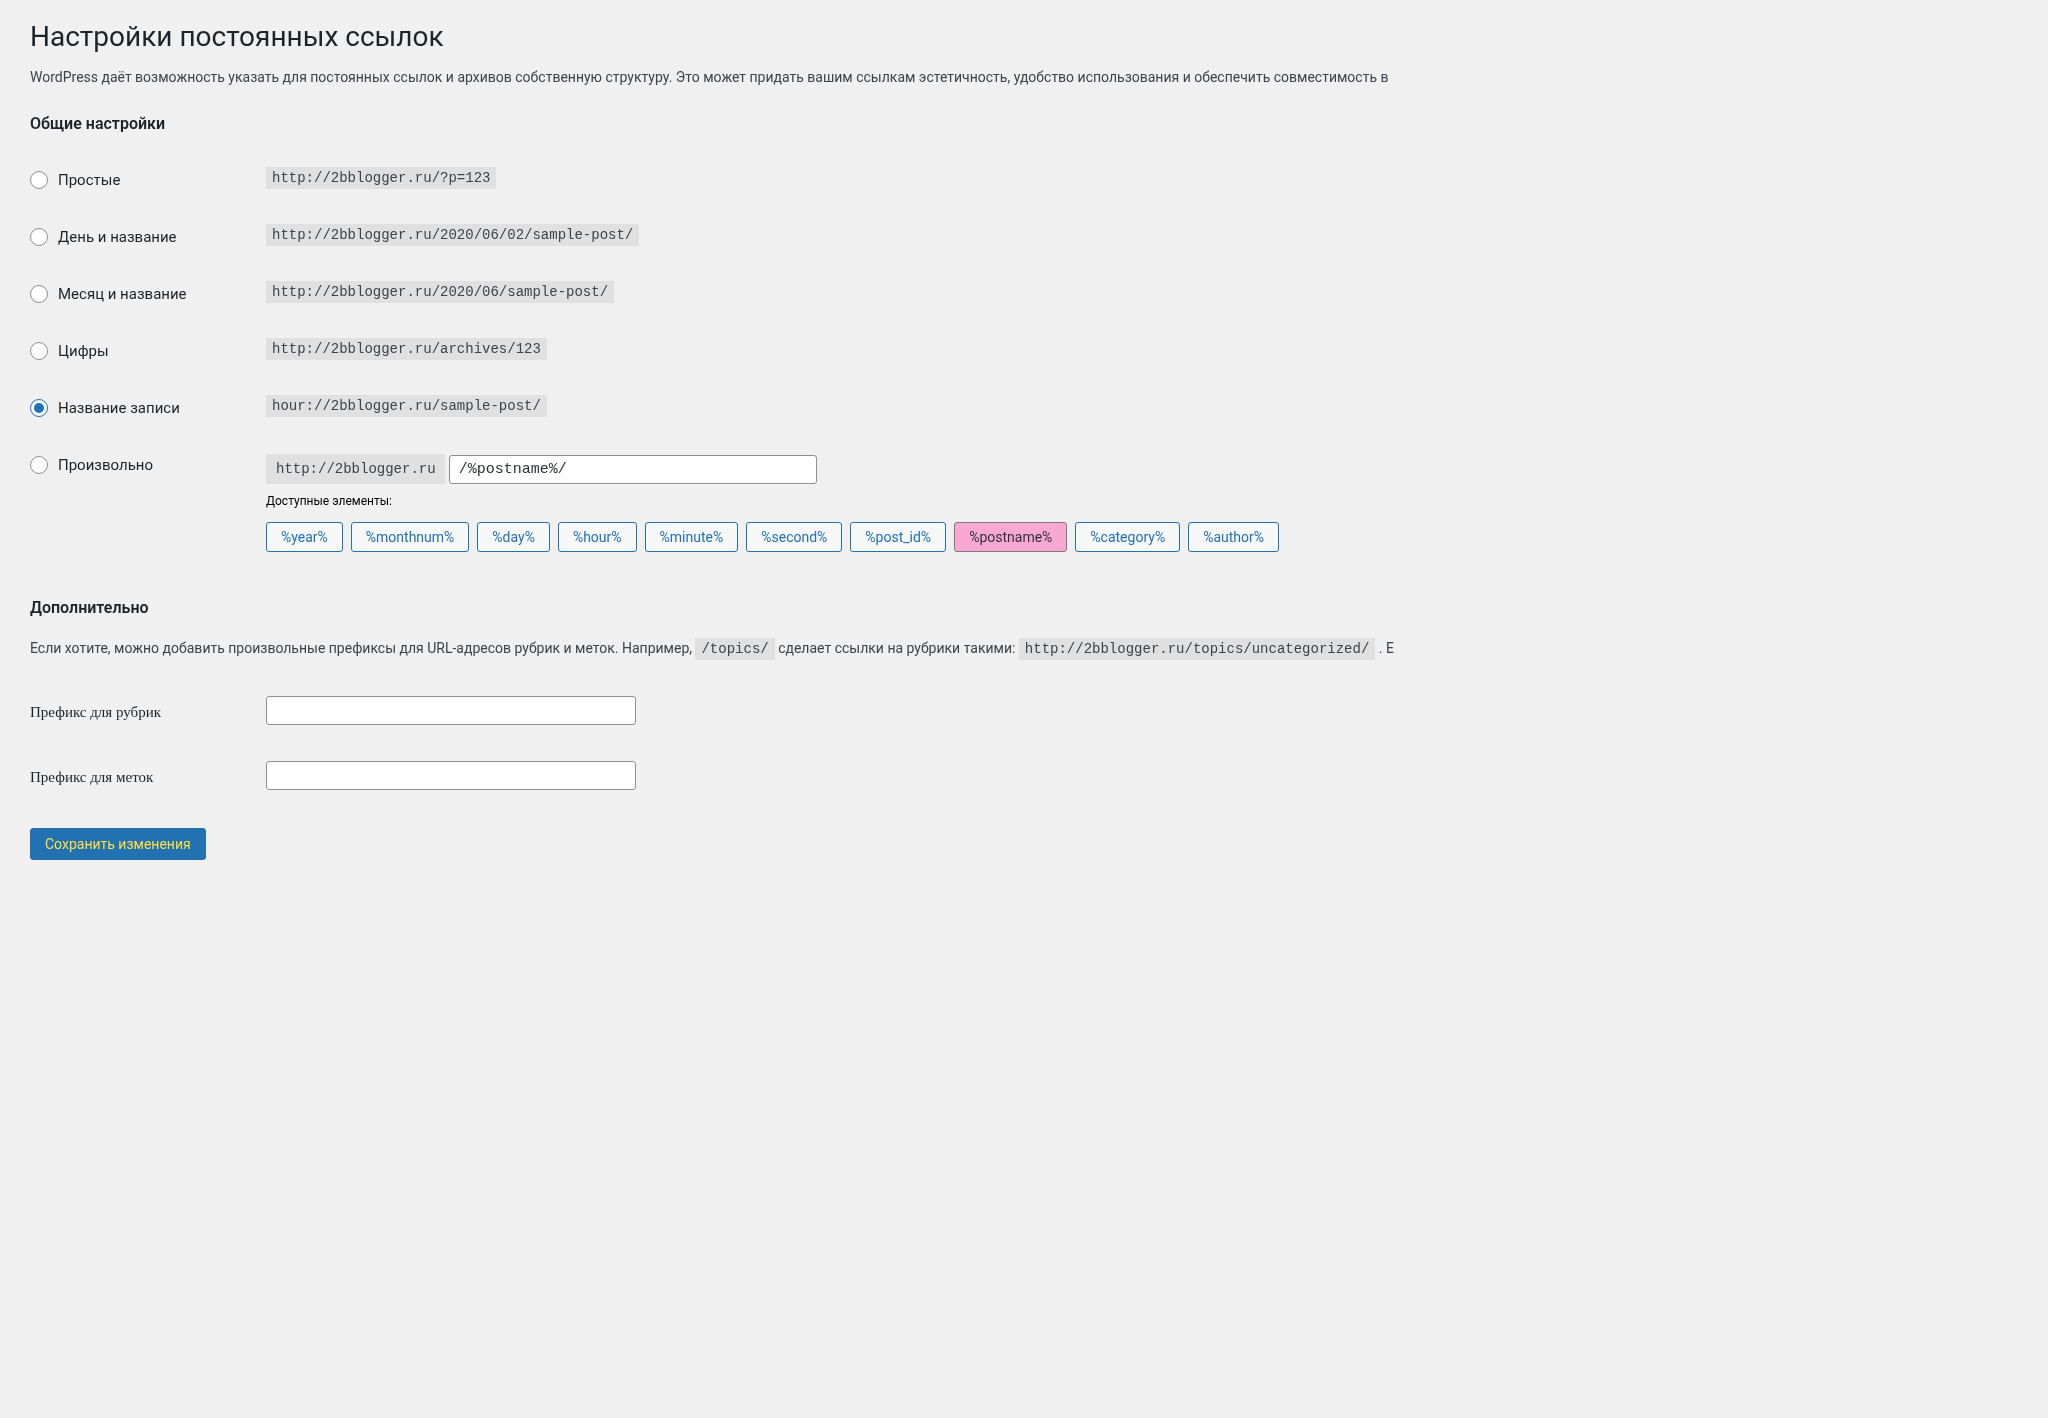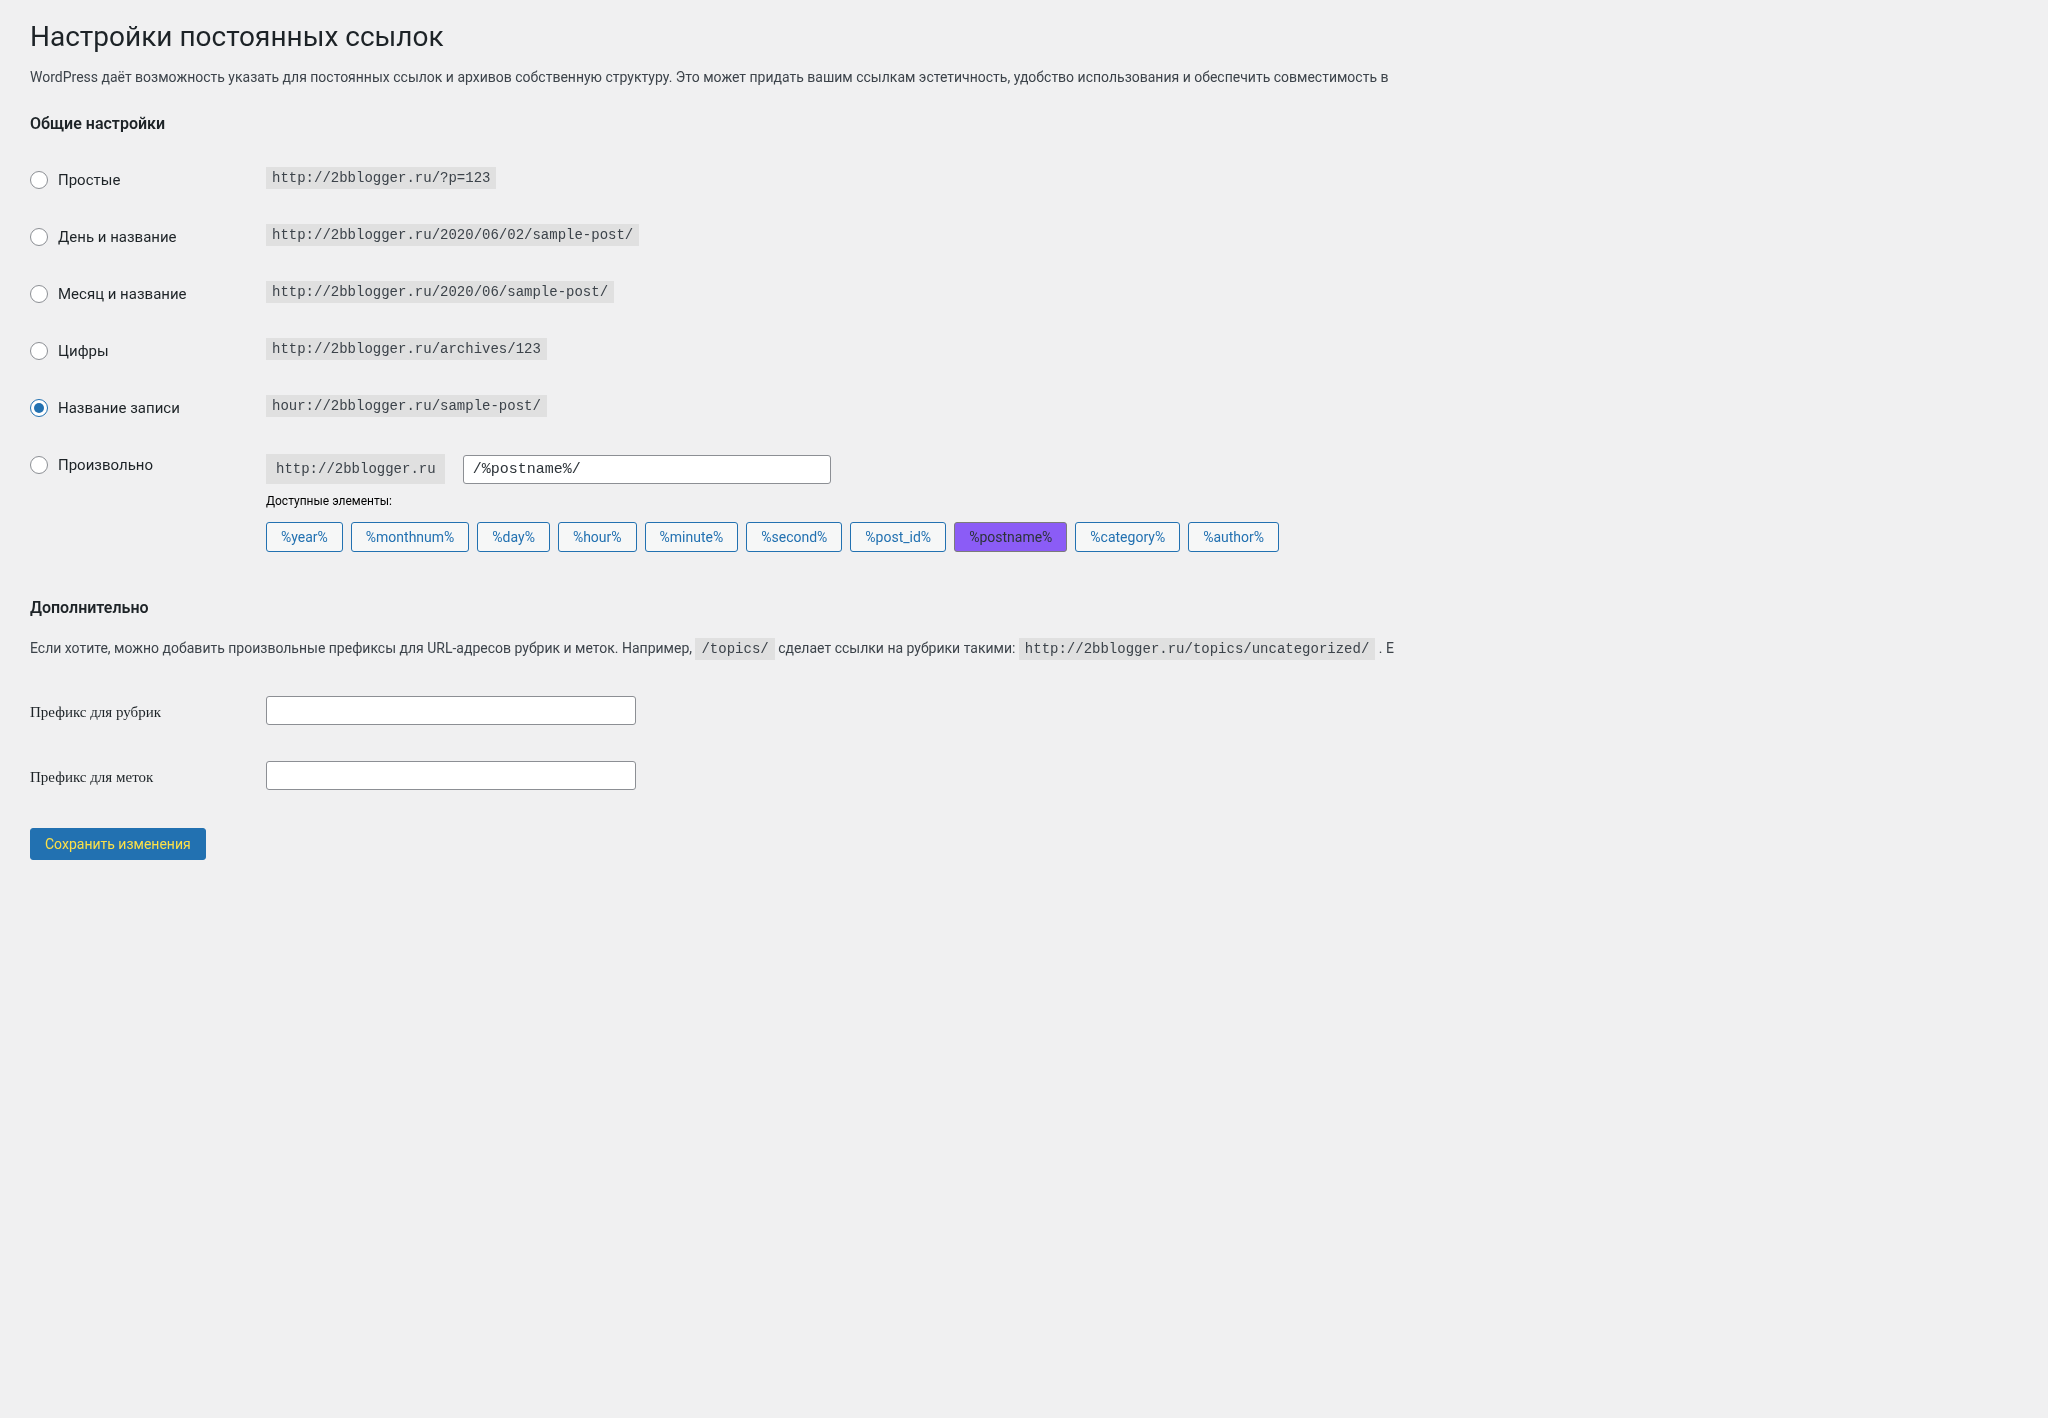--- a/index.html
+++ b/index.html
@@ -85,21 +85,21 @@
     code {
       font-family: Consolas, Monaco, "Courier New", monospace;
       background: #e0e0e0;
       padding: 3px 6px;
       font-size: 14px;
       color: #3c434a;
     }
     .custom-row {
       display: flex;
       align-items: center;
-      gap: 18px;
+      gap: 4px;
     }
     .url-prefix {
       font-family: Consolas, Monaco, "Courier New", monospace;
       background: #e0e0e0;
       padding: 6px 9px;
       font-size: 14px;
       color: #3c434a;
       border: 1px solid #e0e0e0;
       border-right: none;
     }
@@ -133,21 +133,21 @@
       border: 1px solid #2271b1;
       background: #f6f7f7;
       color: #2271b1;
       padding: 6px 14px;
       font-size: 14px;
       border-radius: 3px;
       cursor: pointer;
       font-family: inherit;
     }
     .tag-button.active {
-      background: #8b5cf6;
+      background: #f9a8d4;
       border-color: #7b7b7b;
       color: #2c3338;
     }
     .optional-section {
       margin-top: 30px;
     }
     .optional-desc {
       font-size: 14px;
       color: #3c434a;
       margin-bottom: 18px;

